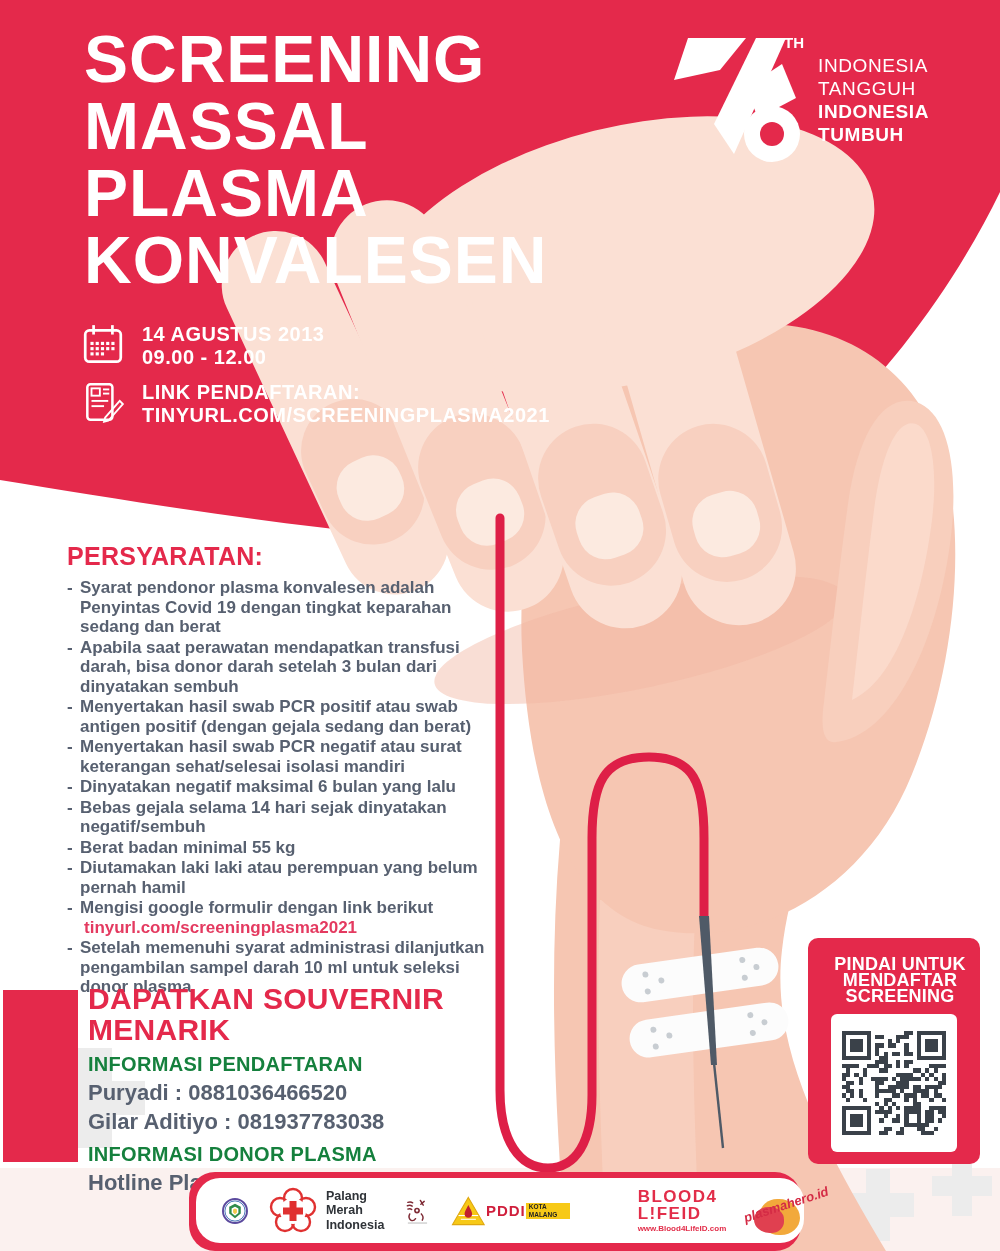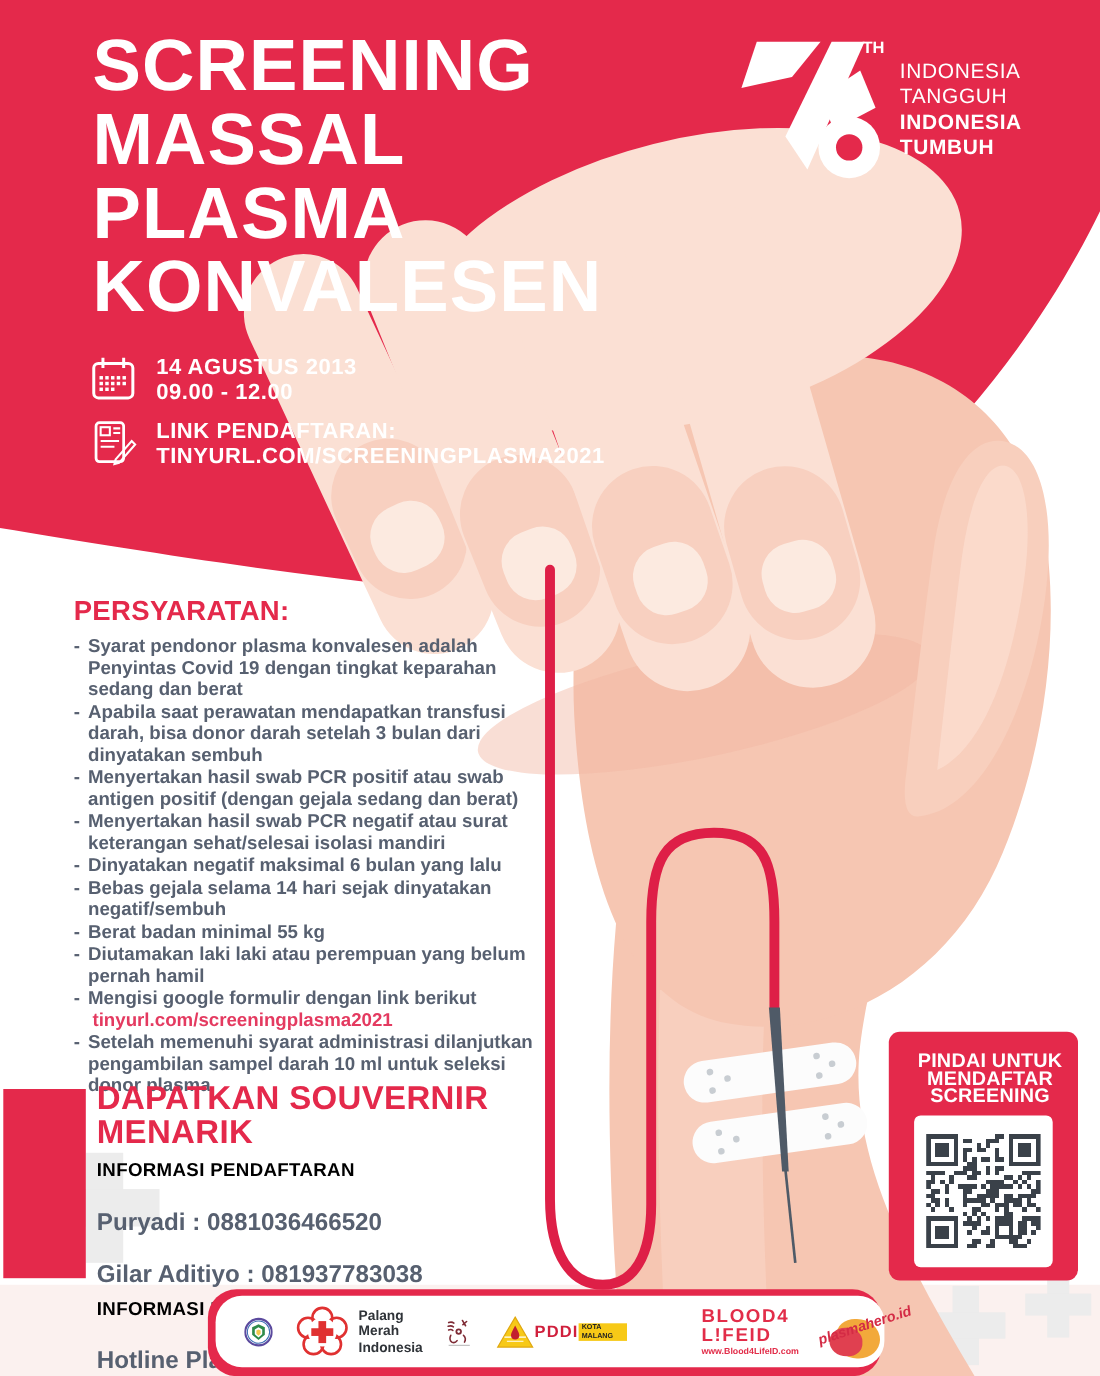--- a/index.html
+++ b/index.html
@@ -32,22 +32,22 @@
   .req ul{list-style:none;margin:0;padding:0;}
   .req li{position:relative;padding-left:13px;color:#576070;font-size:17px;
           line-height:19.5px;font-weight:600;margin-bottom:1px;}
   .req li .dash{position:absolute;left:0;top:0;}
   .req .linkline{display:block;color:#E43A60;font-weight:700;padding-left:4px;}
 
   
   .redbar{position:absolute;left:3px;top:990px;width:75px;height:172px;background:#E4294B;}
   .souv{position:absolute;left:88px;top:983px;width:480px;}
   .souv .big{color:#E4294B;font-weight:700;font-size:30px;line-height:31px;letter-spacing:.3px;}
-  .souv .head{color:#000000;font-weight:700;font-size:17px;line-height:26px;margin-top:6px;letter-spacing:.3px;}
-  .souv .line{color:#576070;font-weight:700;font-size:22px;line-height:27px;margin-top:20px;}
+  .souv .head{color:#15803d;font-weight:700;font-size:20px;line-height:26px;margin-top:6px;letter-spacing:.3px;}
+  .souv .line{color:#576070;font-weight:700;font-size:22px;line-height:27px;margin-top:2px;}
 
   
   .qr-panel{position:absolute;left:808px;top:938px;width:172px;height:226px;background:#E4294B;
             border-radius:10px;text-align:center;}
   .qr-panel .t{color:#fff;font-weight:700;font-size:18px;line-height:16px;letter-spacing:.2px;padding-left:12px;}
   .qr-panel .t:first-child{margin-top:18px;}
   .qr-box{width:126px;height:138px;background:#fff;border-radius:6px;margin:10px auto 0 auto;
           display:flex;align-items:center;justify-content:center;}
 
   

